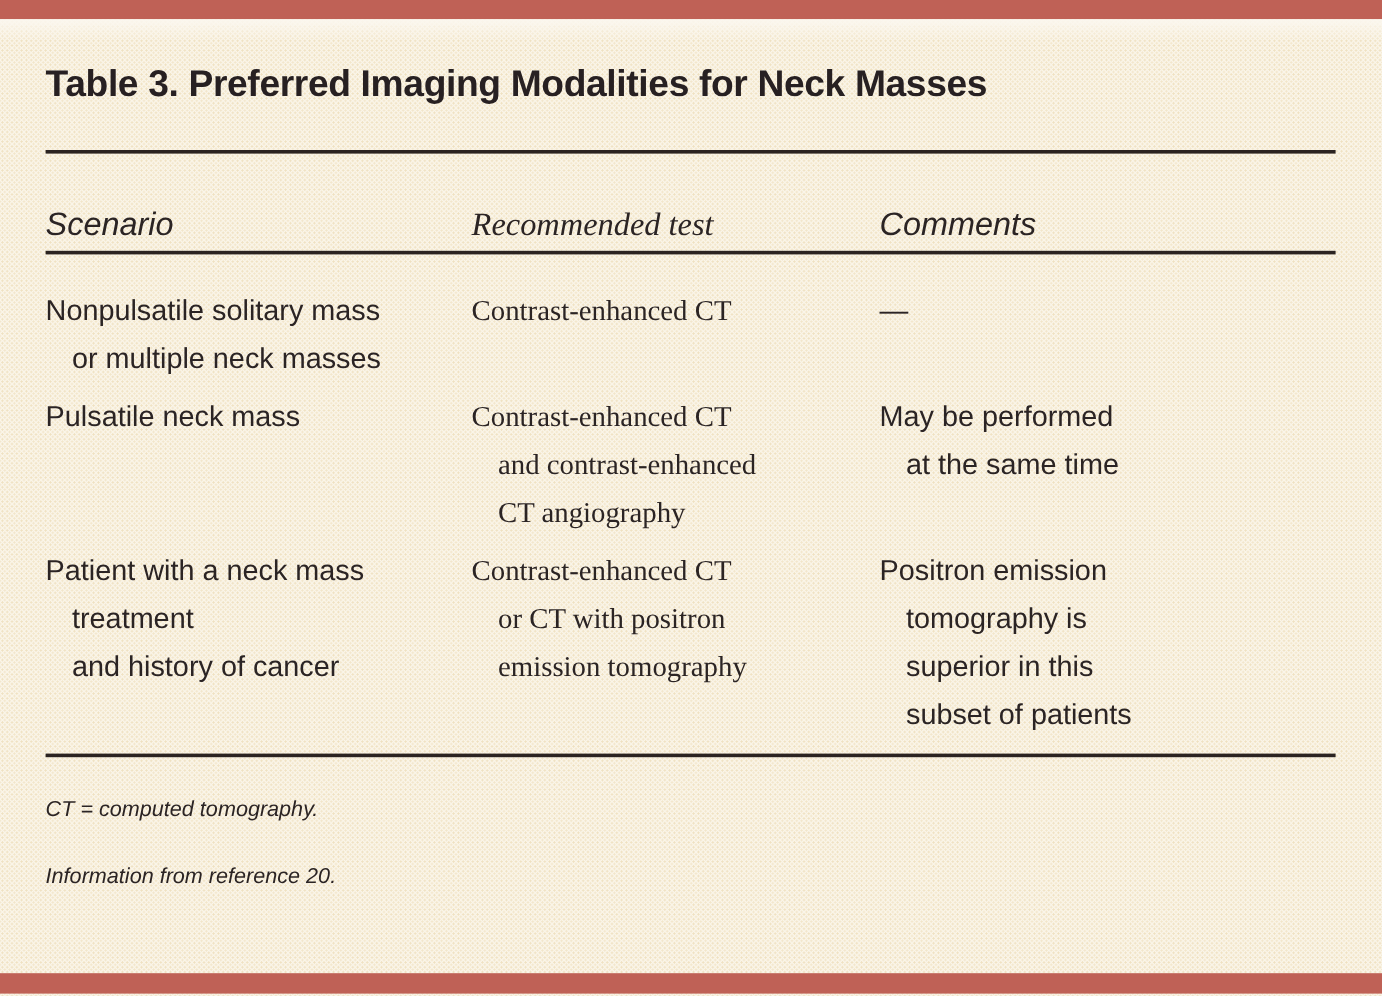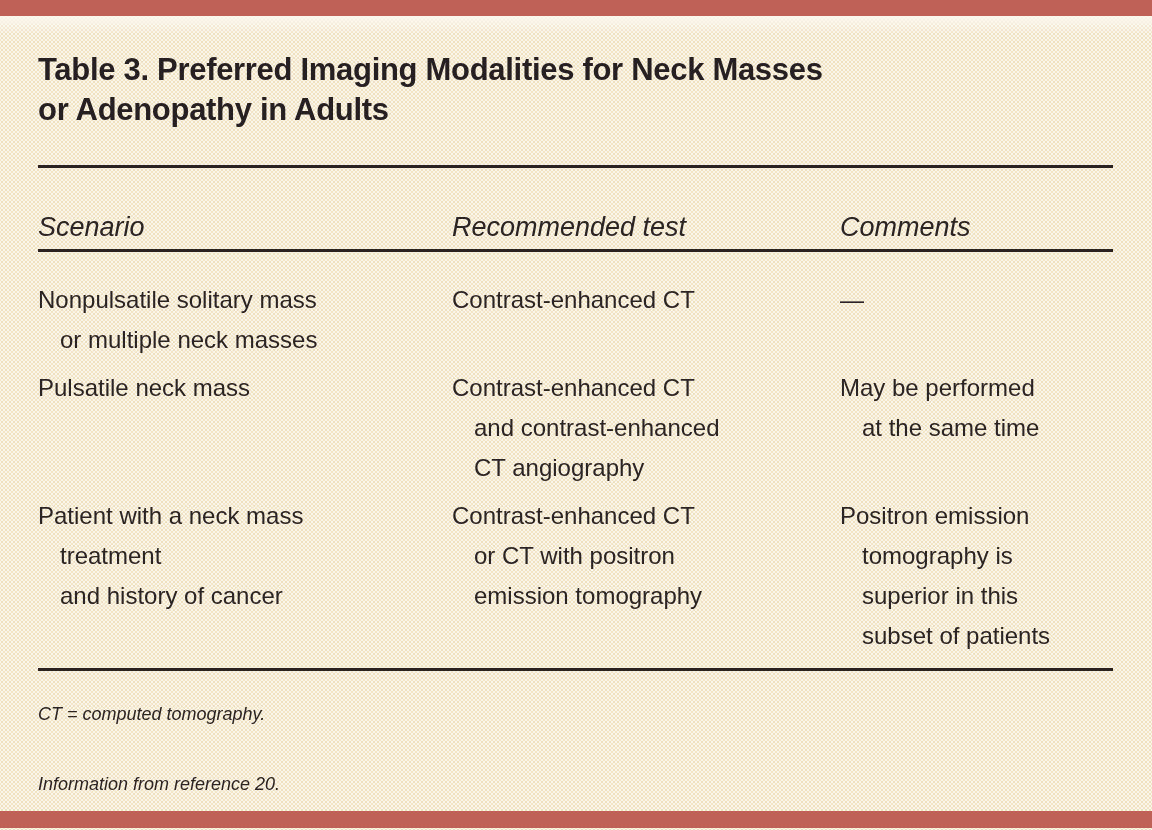--- a/index.html
+++ b/index.html
@@ -70,50 +70,49 @@
     font-size: 27px;
     line-height: 34px;
     color: #2b2424;
   }
   .row {
     display: flex;
     margin-top: 8px;
   }
   .row.first { margin-top: 28px; }
   .col { flex: 0 0 auto; }
-  .c1 { width: 414px; }
-  .c2 { width: 388px; }
+  .c1 { width: 355px; }
+  .c2 { width: 340px; font-family: Liberation Serif, serif; }
   .c3 { width: 258px; }
   .cell .line {
     font-size: 24px;
     line-height: 40px;
     white-space: nowrap;
   }
   .cell .line.cont { padding-left: 22px; }
   .footnote {
     margin: 0;
     font-style: italic;
     font-size: 18px;
     line-height: 34px;
     color: #2b2424;
   }
   .footnote.fn-1 { margin-top: 26px; }
-  .footnote.fn-2 { margin-top: 36px; }
+  .footnote.fn-2 { margin-top: 22px; }
 </style>
 </head>
 <body>
 
 <div class="page">
   <div class="bar top" style="background: rgb(191, 97, 86);"></div>
   <div class="light-strip"></div>
 
   <div class="content">
     <h1 class="title">
       <span class="tline">Table 3. Preferred Imaging Modalities for Neck Masses</span>
-      <span class="tline">or Adenopathy in Adults</span>
     </h1>
 
     <div class="rule rule-1" style="background: rgb(43, 35, 33);"></div>
 
     <div class="hdr-row">
       <div class="col c1 hdr">Scenario</div>
       <div class="col c2 hdr">Recommended test</div>
       <div class="col c3 hdr">Comments</div>
     </div>
 

